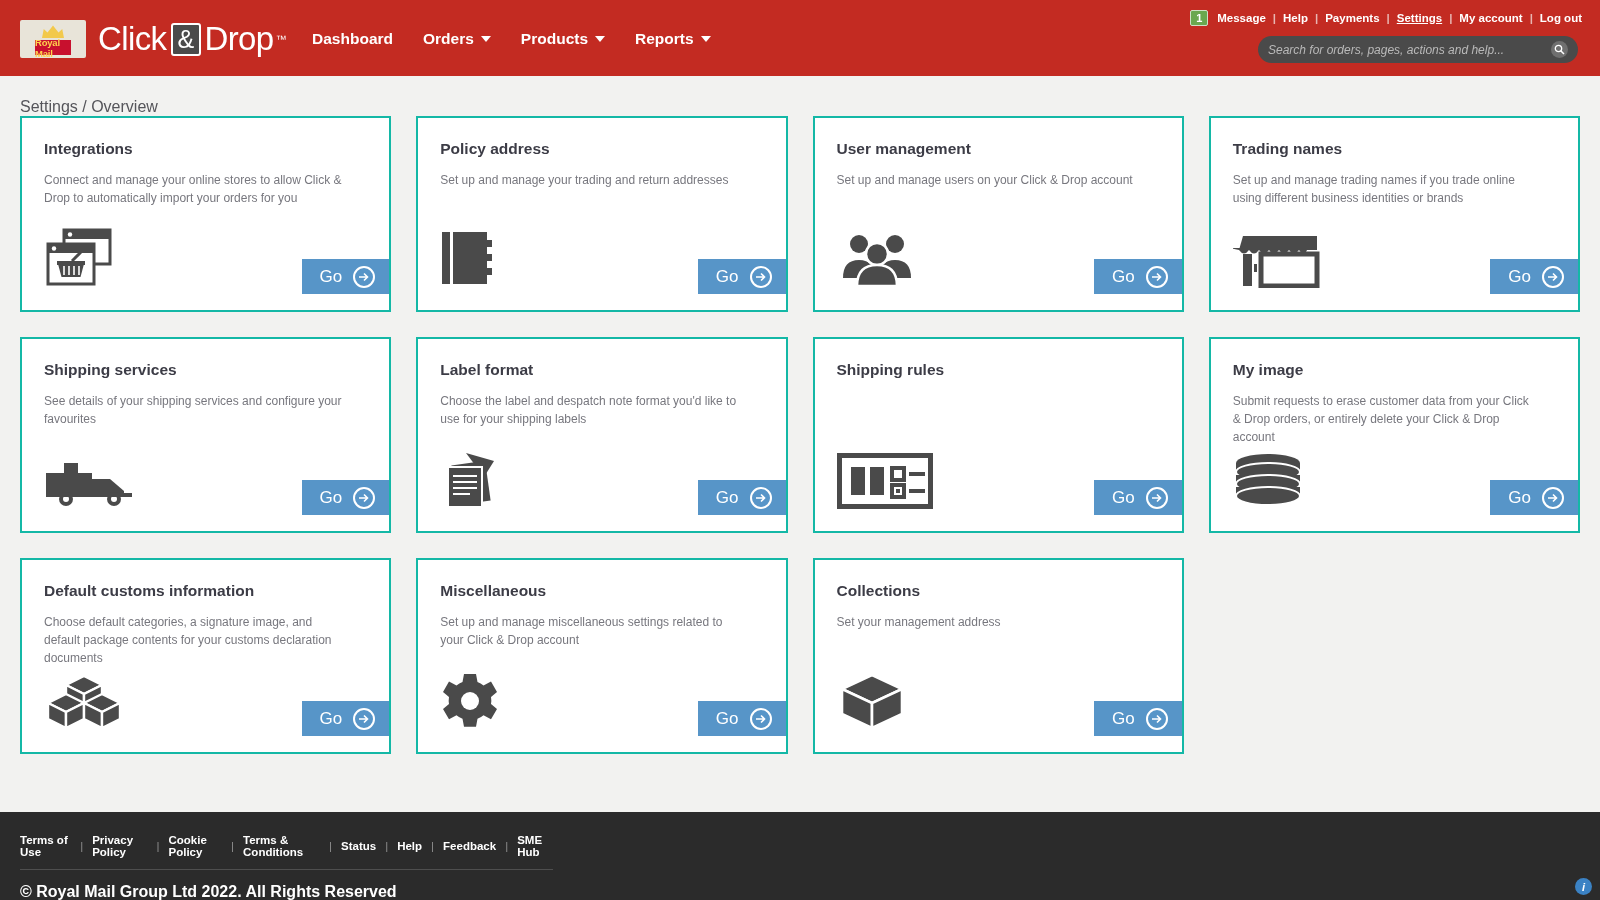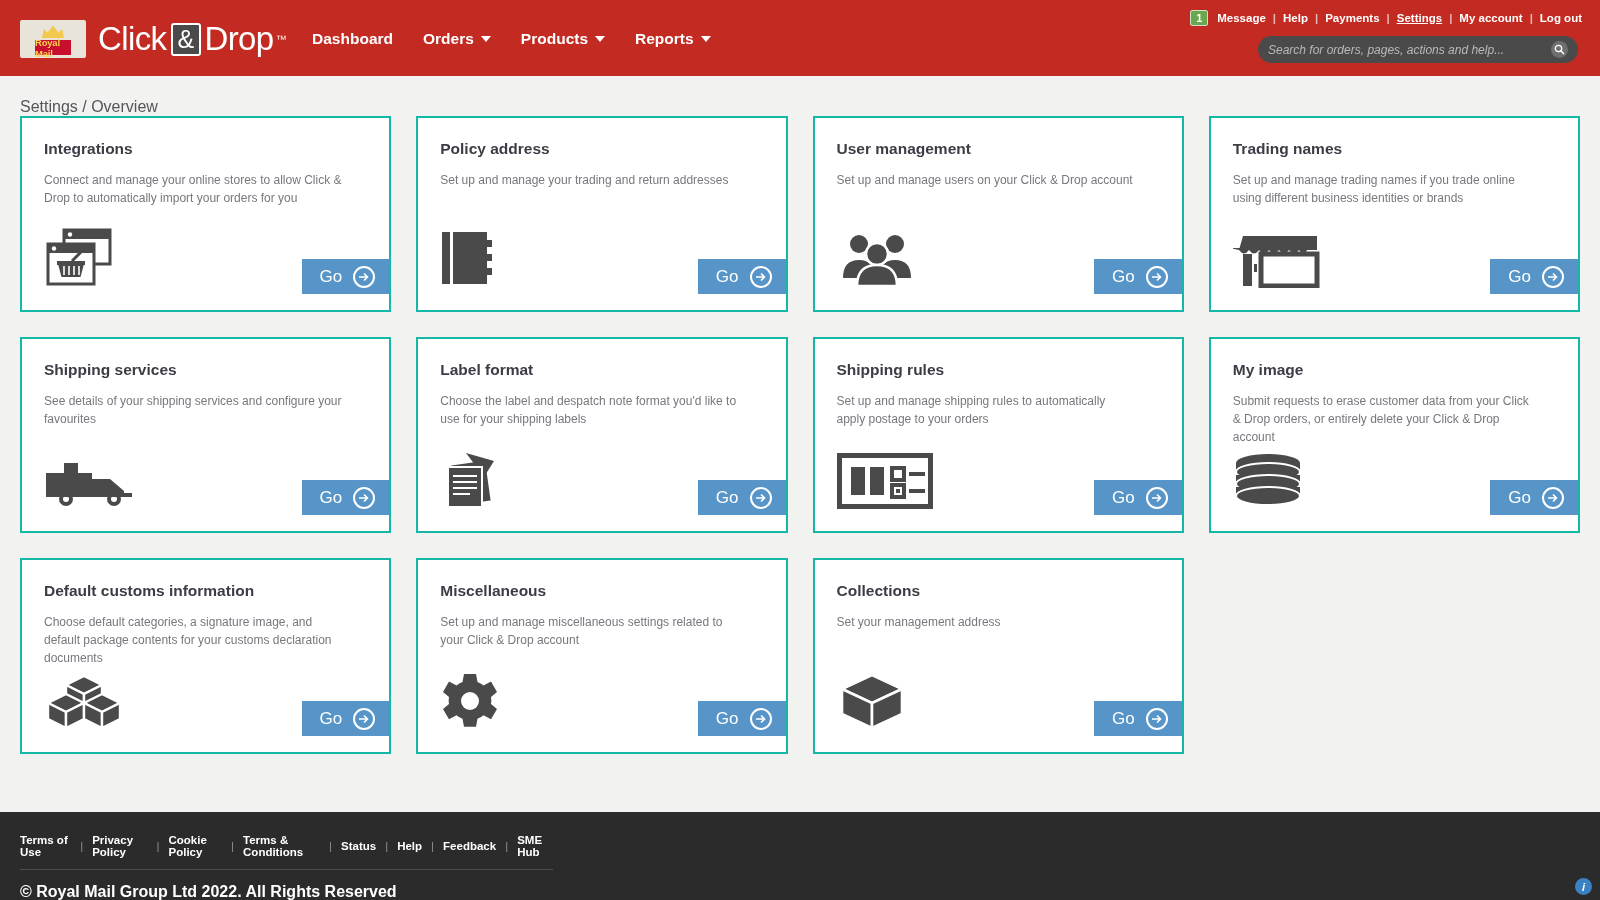--- a/index.html
+++ b/index.html
@@ -442,21 +442,20 @@
         <span class="go-circle">
           <svg width="12" height="10" viewBox="0 0 12 10">
               <path d="M1 5 h8 M6 1.5 L9.5 5 L6 8.5" fill="none" stroke="#ffffff" stroke-width="1.6"></path>
             </svg>
         </span>
       </button>
     </div>
 
     <div class="card">
       <div class="card-title">Shipping rules</div>
-      <div class="card-desc">Set up and manage shipping rules to automatically apply postage to your orders</div>
       <div class="card-icon">
         <svg width="96" height="56" viewBox="0 0 96 56">
           <rect x="2" y="2" width="92" height="52" fill="none" stroke="#4a4a4a" stroke-width="6"></rect>
           <rect x="14" y="14" width="14" height="28" fill="#4a4a4a"></rect>
           <rect x="33" y="14" width="14" height="28" fill="#4a4a4a"></rect>
           <rect x="55" y="15" width="12" height="12" fill="none" stroke="#4a4a4a" stroke-width="4"></rect>
           <rect x="55" y="32" width="12" height="12" fill="none" stroke="#4a4a4a" stroke-width="4"></rect>
           <rect x="59" y="36" width="4" height="4" fill="#4a4a4a"></rect>
           <rect x="72" y="19" width="16" height="4" fill="#4a4a4a"></rect>
           <rect x="72" y="36" width="16" height="4" fill="#4a4a4a"></rect>

